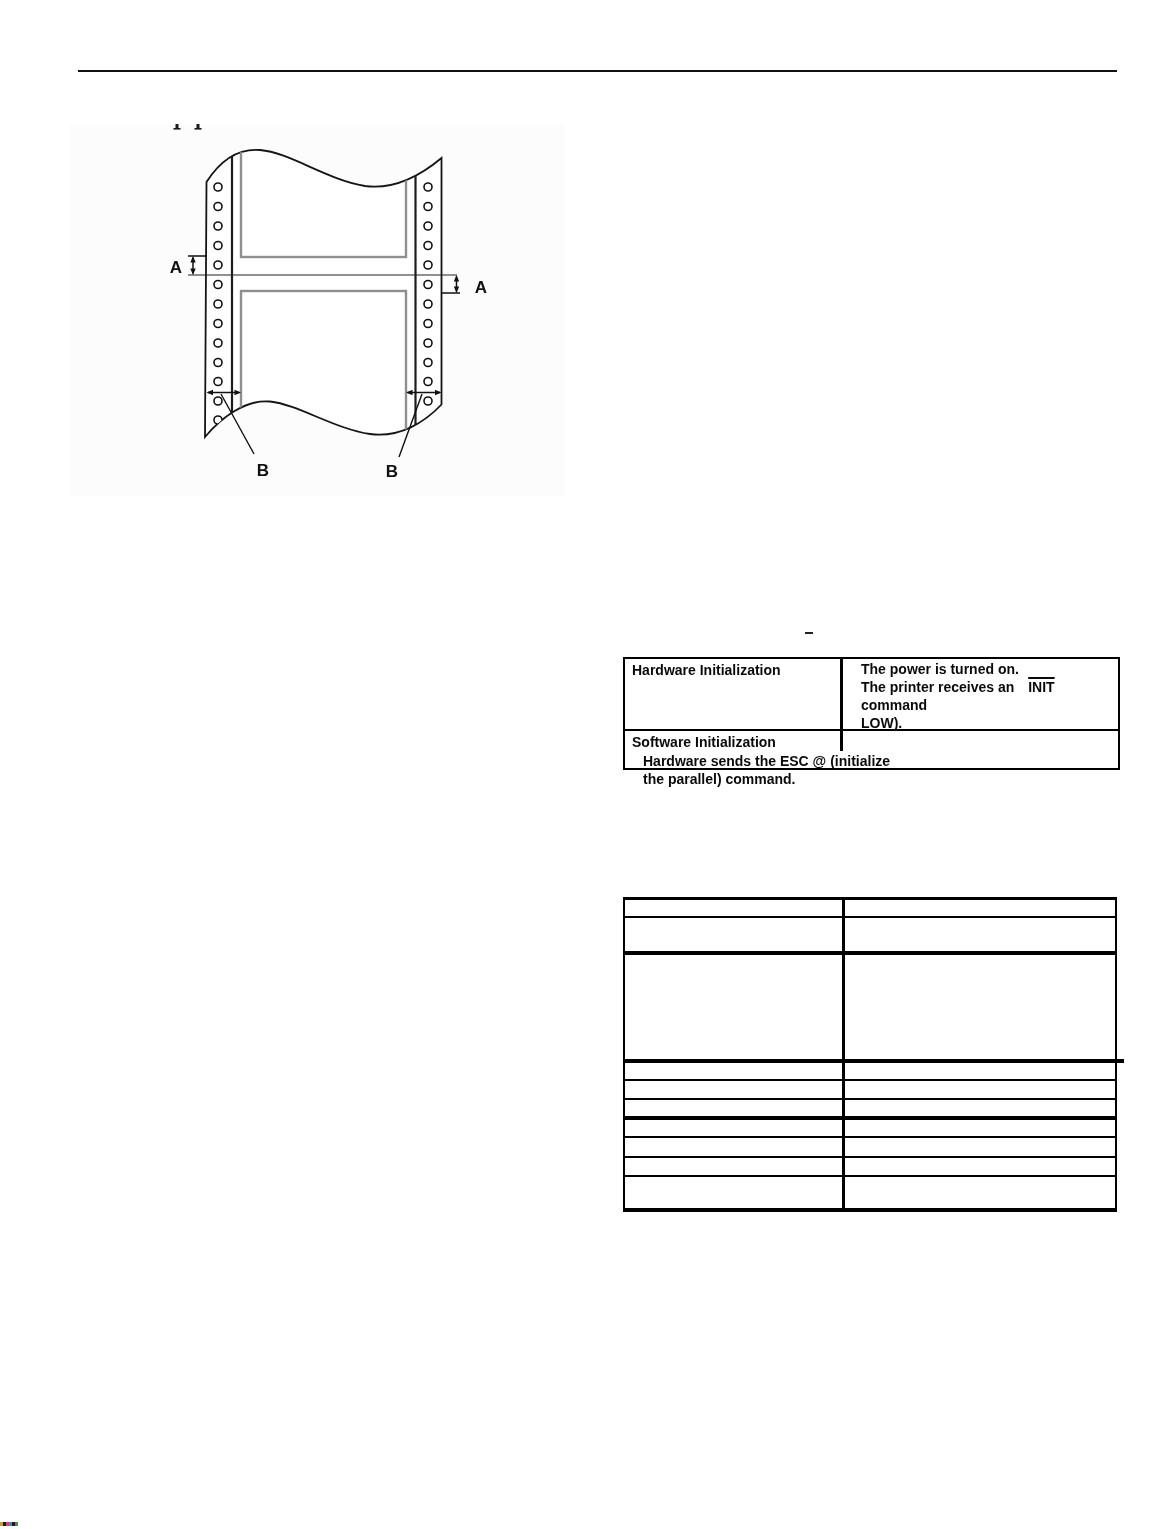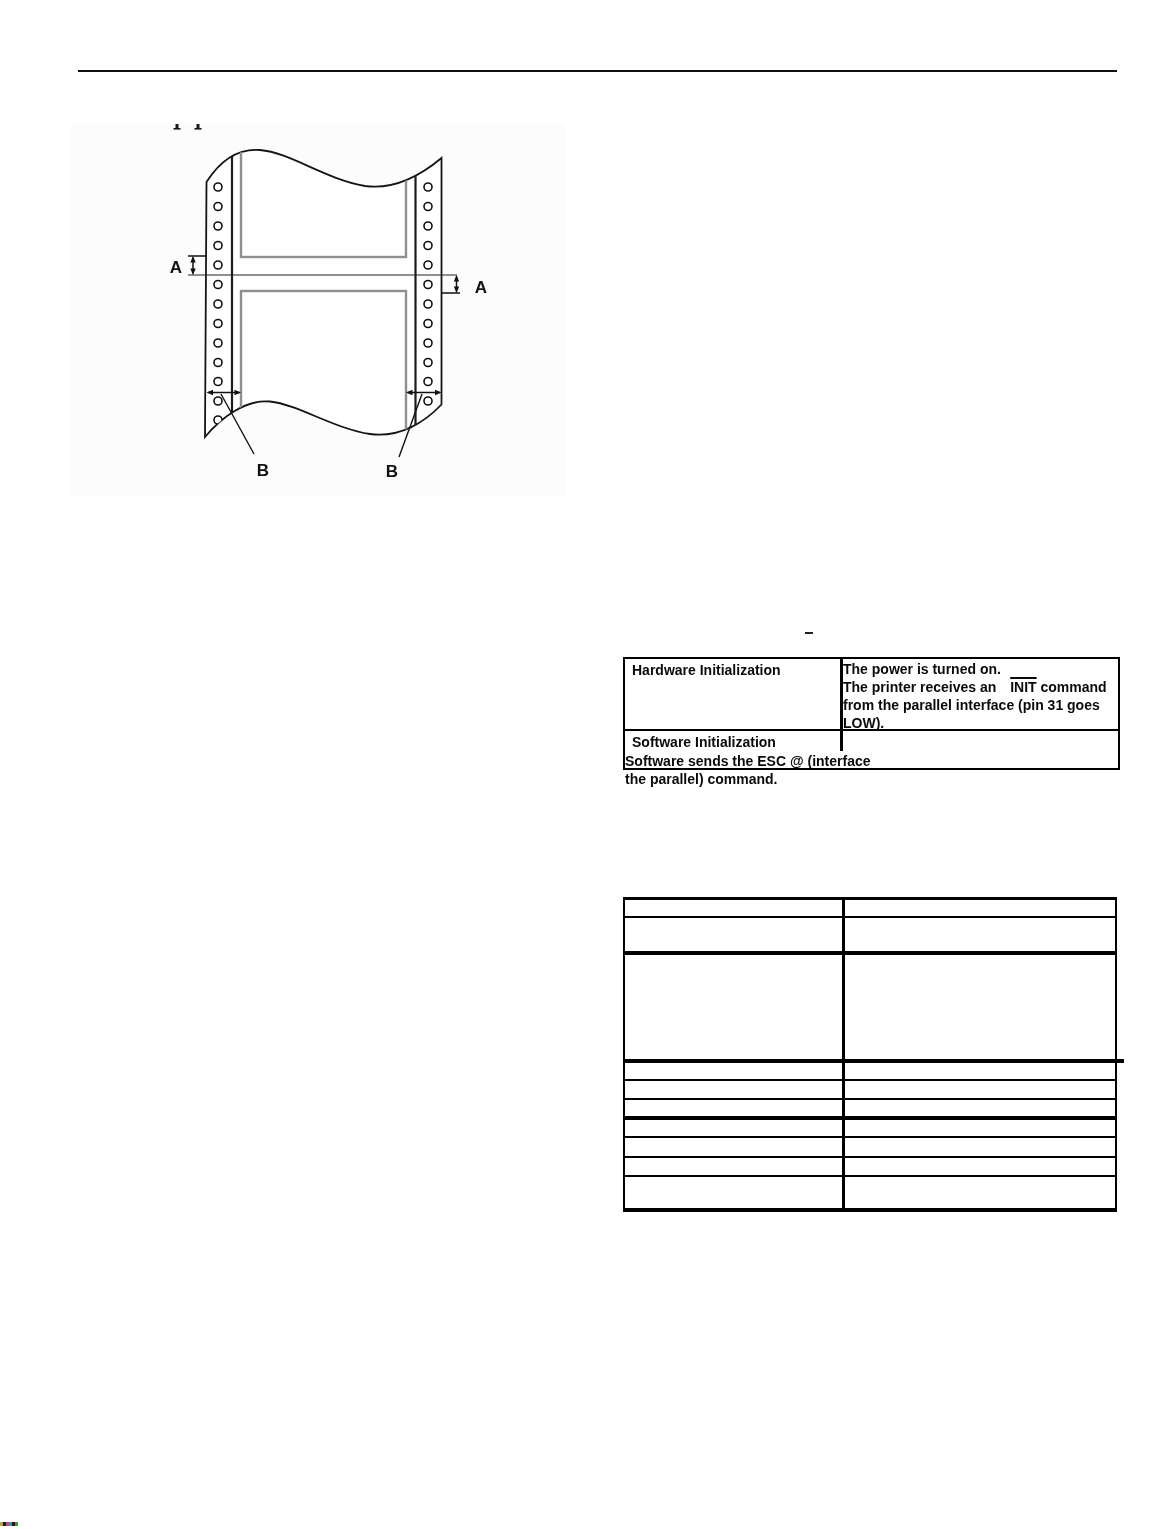--- a/index.html
+++ b/index.html
@@ -28,21 +28,21 @@
   .t1{
     position:absolute;left:623px;top:657px;width:497px;height:113px;
     border:2px solid #000;box-sizing:border-box;
     font-size:14px;font-weight:bold;line-height:18px;
   }
   .t1-dash{position:absolute;left:805px;top:632px;width:8px;height:2px;background:#222;}
   .t1-row{display:flex;box-sizing:border-box;}
   .t1-row.r1{height:72px;border-bottom:2px solid #000;}
   .t1-row.r2{height:37px;flex-direction:column;}
   .t1-c1{width:218px;box-sizing:border-box;border-right:3px solid #000;padding:2px 6px 0 7px;}
-  .t1-c2{flex:1;padding:1px 4px 0 0;}
+  .t1-c2{flex:1;padding:1px 4px 0 18px;}
   .over{text-decoration:overline;text-decoration-thickness:1.5px;margin-left:10px;}
   
   .t2{
     position:absolute;left:623px;top:897px;width:494px;height:315px;
     box-sizing:border-box;
     border-style:solid;border-color:#000;border-width:3px 2px 4px 2px;
   }
   .t2-divider{
     position:absolute;left:217px;top:0;bottom:0;width:3px;background:#000;
   }
@@ -155,30 +155,29 @@
   <div class="t1-dash"></div>
 
   <div class="t1">
     <div class="t1-row r1">
       <div class="t1-c1">
         <span>Hardware Initialization</span>
       </div>
       <div class="t1-c2">
         <div>The power is turned on.</div>
         <div><span>The printer receives an </span><span class="over">INIT</span><span> command</span></div>
-        <div>from the parallel interface (pin 31 goes</div>
         <div>LOW).</div>
       </div>
     </div>
     <div class="t1-row r2">
       <div class="t1-c1">
         <span>Software Initialization</span>
       </div>
       <div class="t1-c2">
-        <div>Software sends the ESC @ (interface</div>
+        <div>Hardware sends the ESC @ (initialize</div>
         <div>the parallel) command.</div>
       </div>
     </div>
   </div>
 
   <div class="t2">
     <div class="t2-divider"></div>
     <div class="t2-line" style="top:16px;height:2px;"></div>
     <div class="t2-line" style="top:51px;height:4px;"></div>
     <div class="t2-line" style="top:159px;height:4px;right:-9px;"></div>

